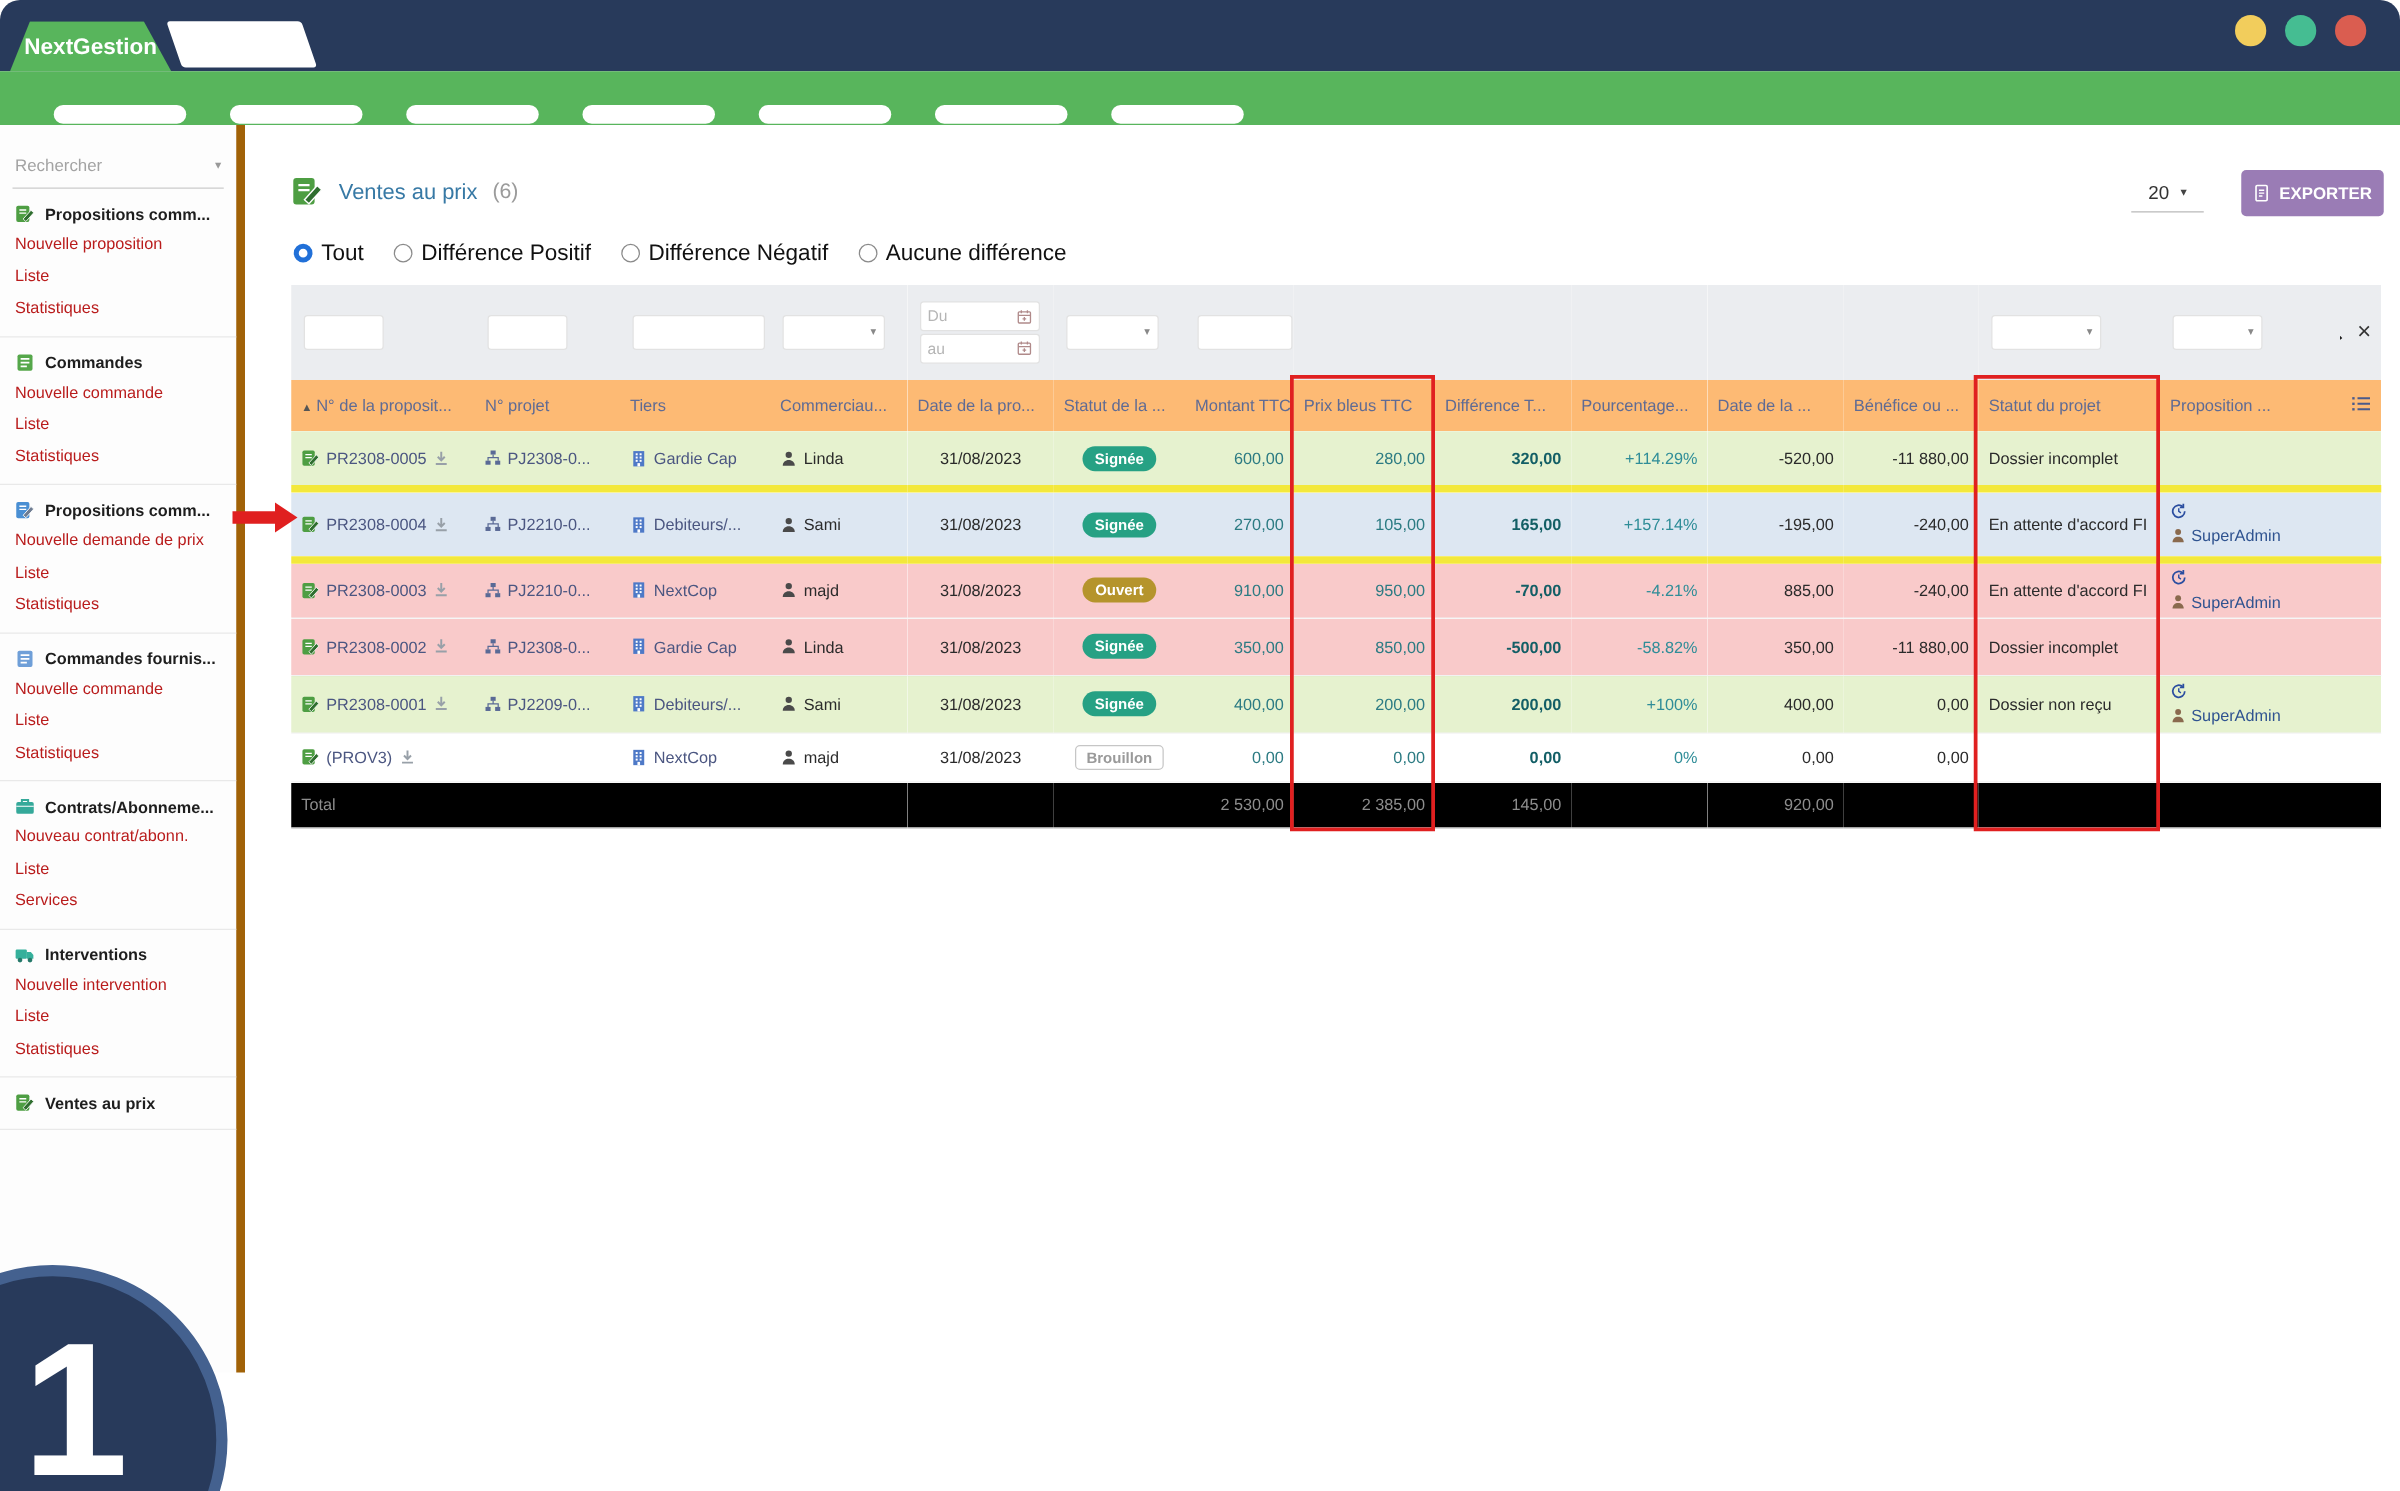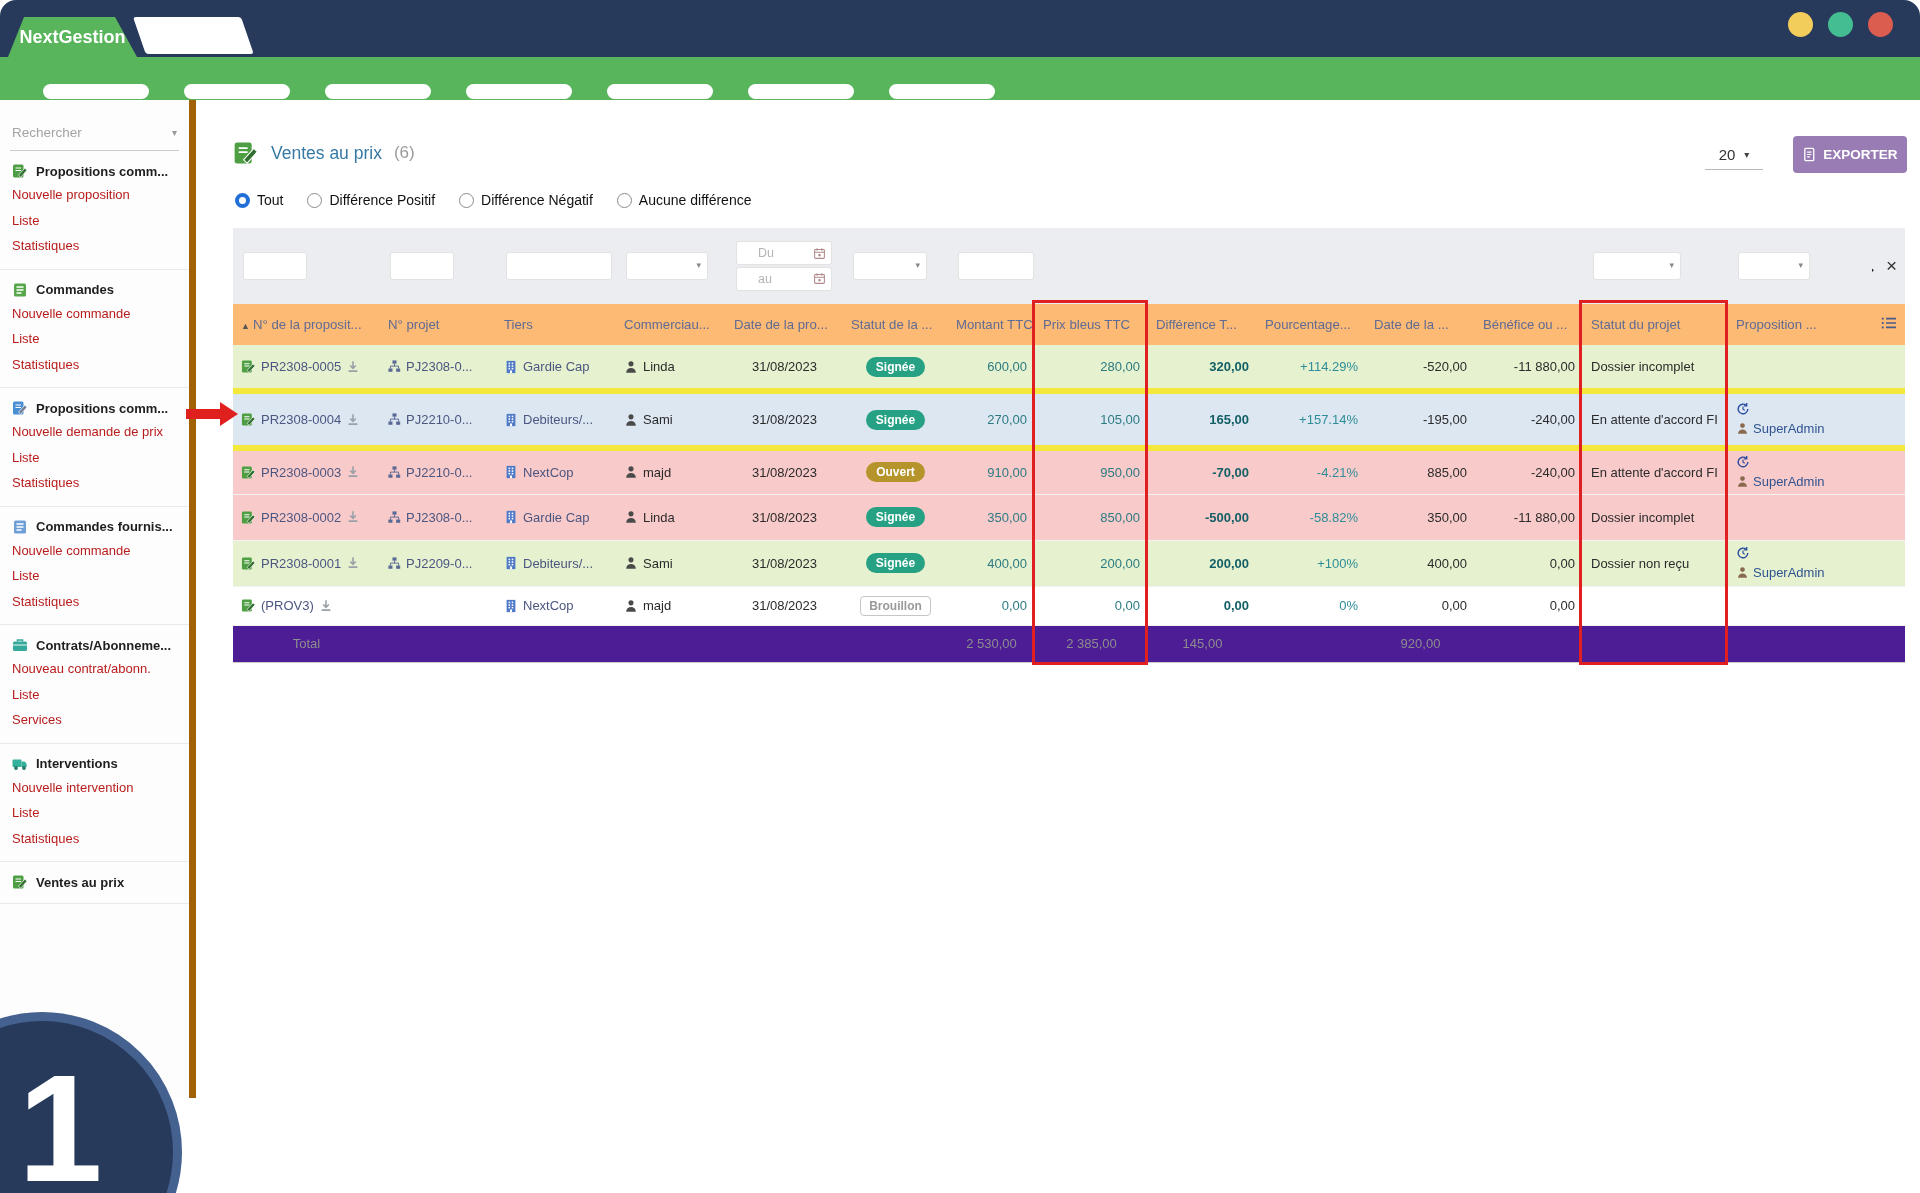--- a/index.html
+++ b/index.html
@@ -33,55 +33,55 @@
   #page-title{color:#3779a5;font-size:17.5px;}
   #page-count{color:#9b9b9b;font-size:17px;}
   #pagesize{left:1705px;top:146px;width:58px;display:flex;justify-content:center;align-items:center;gap:9px;
     border-bottom:1px solid #b9b9b9;padding-bottom:6px;font-size:15px;color:#333;cursor:pointer;}
   #pagesize .crt{font-size:10px;color:#444;}
   #export-btn{left:1793px;top:136px;width:114px;height:37px;background:#9a7cb5;border-radius:4px;border:none;
     display:flex;align-items:center;justify-content:center;gap:6px;color:#fff;font-weight:bold;font-size:13.5px;cursor:pointer;}
 
   
   #radio-row{left:235px;top:192px;display:flex;align-items:center;gap:24px;}
-  .radio-item{display:flex;align-items:center;gap:7px;font-size:14px;color:#111;cursor:pointer;}
+  .radio-item{display:flex;align-items:center;gap:7px;font-size:18px;color:#111;cursor:pointer;}
   .rdo{width:15px;height:15px;border-radius:50%;box-sizing:border-box;background:#fff;border:1.5px solid #8a8a8a;}
   .rdo.sel{border:4.5px solid #2170d8;}
 
   
   #table-wrap{left:233px;top:228px;width:1672px;}
   table.tbl{border-collapse:collapse;table-layout:fixed;width:1672px;font-size:13px;}
   .tbl td{padding:0 8px;overflow:hidden;white-space:nowrap;vertical-align:middle;box-sizing:border-box;}
   tr.fr{height:76px;}  tr.fr td{background:#ebedf0;}
   tr.hr{height:41px;}  tr.hr td{background:#fdba74;}
   .hlbl{color:#5f6b94;font-size:13.2px;}
   .sort{color:#555;font-size:9px;margin-right:3px;}
   tr.row{height:46px;} tr.row td{border-bottom:1px solid rgba(0,0,0,0.05);}
   tr.row.short{height:39px;}
   tr.bg-green td{background:#e6f2cf;}
   tr.bg-blue td{background:#dde7f2;}
   tr.bg-pink td{background:#f9caca;}
   tr.bg-white td{background:#fff;}
   tr.row.hl{height:57px;} tr.row.hl td{border-top:6px solid #f3e83b;border-bottom:6px solid #f3e83b;}
-  tr.total{height:37px;} tr.total td{background:#4c1d95;border-top:1px solid #ddd;border-bottom:1px solid #ccc;color:#8d8d8d;text-align:center;}
+  tr.total{height:37px;} tr.total td{background:#000000;border-top:1px solid #ddd;border-bottom:1px solid #ccc;color:#8d8d8d;}
   .al-r{text-align:right;} .al-c{text-align:center;} .al-l{text-align:left;}
   .cell-flex{display:flex;align-items:center;gap:5px;}
   .t-slate{color:#4b5681;} .t-dark{color:#2a2a2a;} .t-dk{color:#2b2b2b;}
   .t-num{color:#2c7b83;} .t-diff{color:#135f66;font-weight:bold;} .t-pct{color:#2f8d98;} .t-gray{color:#8d8d8d;}
   .badge{display:inline-block;font-weight:bold;font-size:12px;padding:3px 10px;border-radius:11px;color:#fff;}
   .b-signee{background:#26a184;} .b-ouvert{background:#b5942c;}
   .b-brouillon{background:#fff;color:#9a9a9a;border:1px solid #c6c6c6;border-radius:4px;font-weight:600;padding:2px 8px;}
   .prop{line-height:17px;padding:3px 0;}
   .prop .u-line{display:flex;align-items:center;gap:4px;color:#2f5390;}
   .f-box{height:26px;background:#fff;border:1px solid #e2e2e2;border-radius:3px;margin-left:2px;}
   .f-sel{height:26px;background:#fff;border:1px solid #e2e2e2;border-radius:3px;margin-left:2px;position:relative;}
   .f-caret{position:absolute;right:6px;top:7px;font-size:9px;color:#888;}
   .f-date{width:96px;height:24px;background:#fff;border:1px solid #e2e2e2;border-radius:3px;margin:1.5px 0 1.5px 2px;
     display:flex;align-items:center;justify-content:space-between;padding:0 5px;box-sizing:border-box;}
-  .f-ph{color:#b5b5b5;font-size:12.5px;margin-left:16px;}
+  .f-ph{color:#b5b5b5;font-size:12.5px;}
   .f-actions{display:flex;align-items:center;gap:11px;justify-content:flex-end;}
   .f-close{font-size:19px;color:#333;line-height:14px;cursor:pointer;}
 
   .ic{display:inline-flex;flex:none;align-items:center;justify-content:center;}
   .ic svg{width:100%;height:100%;display:block;}
 
   
   .red-rect{border:3px solid #e02020;box-sizing:border-box;z-index:40;pointer-events:none;}
   #rect-prix{left:1032px;top:300px;width:116px;height:365px;}
   #rect-statut{left:1579px;top:300px;width:149px;height:365px;}

